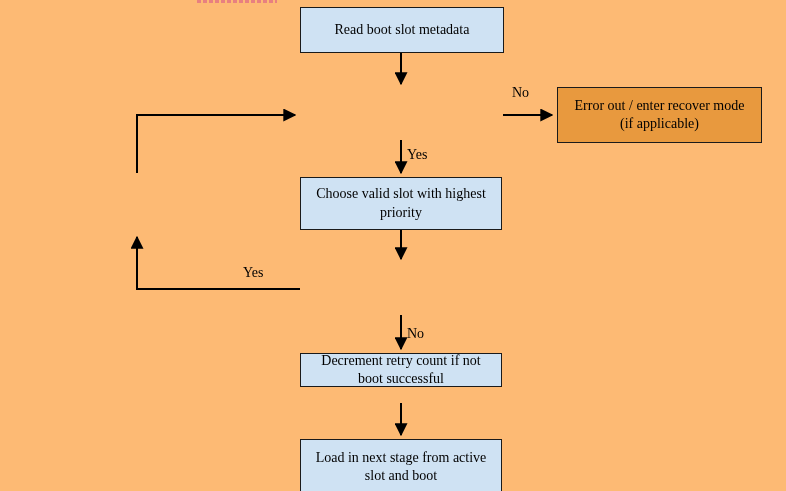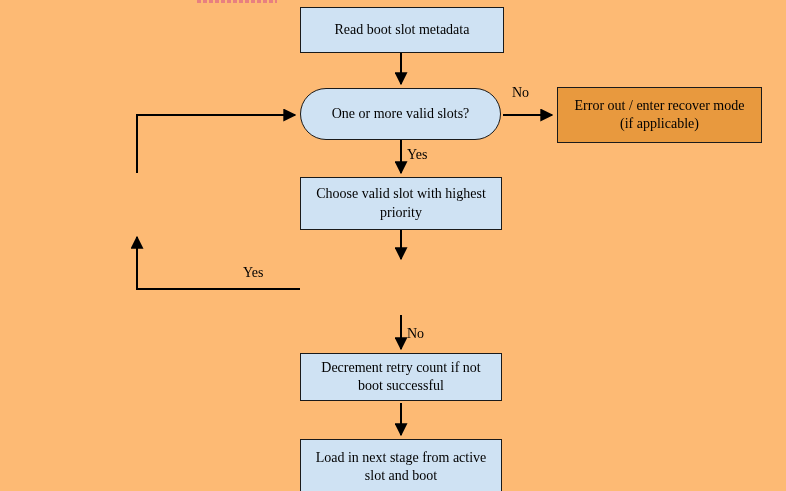--- a/index.html
+++ b/index.html
@@ -56,21 +56,21 @@
     background: repeating-linear-gradient(90deg, #e88080 0px, #e88080 3.5px, transparent 3.5px, transparent 6px);
   }
 
   
   #n-read      { left: 300px; top: 7px;   width: 204px; height: 46px; }
   #n-valid     { left: 300px; top: 88px;  width: 201px; height: 52px; }
   #n-error     { left: 557px; top: 87px;  width: 205px; height: 56px; }
   #n-choose    { left: 300px; top: 177px; width: 202px; height: 53px; }
   #n-mark      { left: 37px;  top: 173px; width: 206px; height: 59px; }
   #n-retry     { left: 300px; top: 263px; width: 201px; height: 52px; }
-  #n-decrement { left: 300px; top: 353px; width: 202px; height: 48px; }
+  #n-decrement { left: 300px; top: 353px; width: 202px; height: 34px; }
   #n-load      { left: 300px; top: 439px; width: 202px; height: 56px; justify-content: flex-end; }
 
   #lbl-no1  { left: 512px; top: 86px;  }
   #lbl-yes1 { left: 407px; top: 148px; }
   #lbl-yes2 { left: 243px; top: 266px; }
   #lbl-no2  { left: 407px; top: 327px; }
 </style>
 </head>
 <body>
 
@@ -93,23 +93,20 @@
       <path d="M401,403 V435" marker-end="url(#arrow)"></path>
       <path d="M300,289 H137 V237" marker-end="url(#arrow)"></path>
       <path d="M137,173 V115 H295" marker-end="url(#arrow)"></path>
     </g>
   </svg>
 
   <div id="n-read" class="node node-blue">
     <span>Read boot slot metadata</span>
   </div>
 
-  <div id="n-valid" class="node node-blue decision">
-    <span>One or more valid slots?</span>
-  </div>
 
   <div id="n-error" class="node node-orange">
     <span>Error out / enter recover mode (if applicable)</span>
   </div>
 
   <div id="n-choose" class="node node-blue">
     <span>Choose valid slot with highest priority</span>
   </div>
 
 

